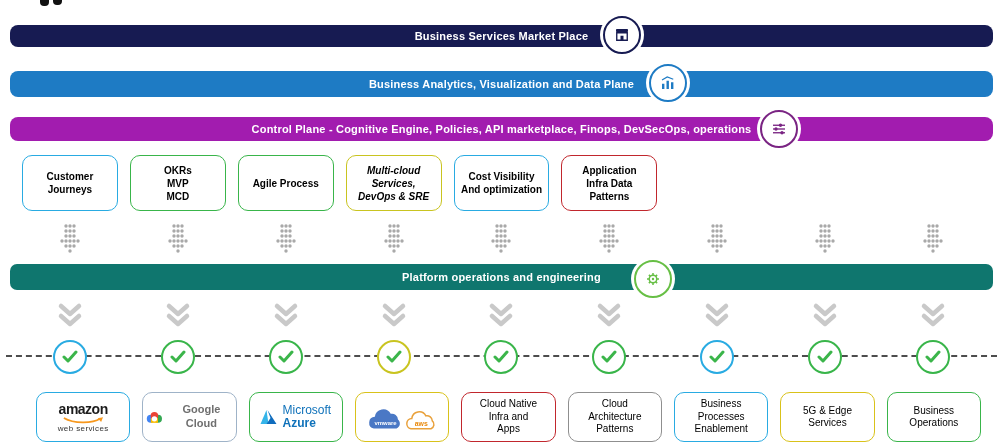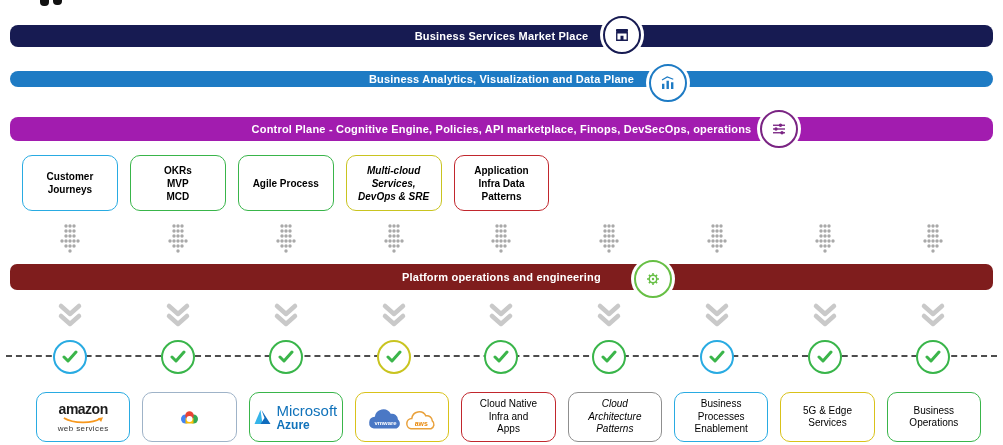--- a/index.html
+++ b/index.html
@@ -7,21 +7,21 @@
     position:relative;width:1003px;height:445px;background:#fff;overflow:hidden;
     font-family:"Liberation Sans",sans-serif;
   }
   .frag{position:absolute;left:40px;top:0;width:9px;height:6px;background:#111;
         border-radius:0 0 4px 4px;box-shadow:13px -1px 0 0 #111;}
   
   .bar{position:absolute;left:10px;right:10px;border-radius:8px;display:flex;
        align-items:center;justify-content:center;color:#fff;font-weight:bold;
        font-size:11px;letter-spacing:.2px;}
   #bar-marketplace{top:25px;height:22px;}
-  #bar-analytics{top:71px;height:16px;}
+  #bar-analytics{top:71px;height:26px;}
   #bar-control{top:117px;height:24px;}
   #bar-platform{top:264px;height:26px;border-radius:7px;}
   
   .badge{position:absolute;width:34px;height:34px;border-radius:50%;background:#fff;
          border:2px solid #333;box-shadow:0 0 0 3px #fff;display:flex;
          align-items:center;justify-content:center;z-index:5;}
   #badge-marketplace{left:603px;top:16px;}
   #badge-analytics{left:649px;top:64px;}
   #badge-control{left:760px;top:110px;}
   #badge-platform{left:634px;top:260px;}
@@ -48,21 +48,21 @@
            text-align:center;font-size:10px;line-height:1.25;color:#000;
            white-space:pre-line;padding:2px;}
   
   .aws-logo{display:flex;flex-direction:column;align-items:center;line-height:1;}
   .aws-word{font-weight:bold;font-size:14px;letter-spacing:-.5px;color:#1c1c1c;}
   .aws-sub{font-size:8px;color:#333;margin-top:1px;letter-spacing:.4px;}
   .gc-row,.az-row{display:flex;align-items:center;gap:5px;}
   .gc-text{font-size:11px;color:#6f6f6f;font-weight:bold;}
   .az-text{display:flex;flex-direction:column;line-height:1.05;color:#1072ba;
            text-align:left;}
-  .az-line1{font-size:15px;}
+  .az-line1{font-size:12px;}
   .az-line2{font-size:12px;font-weight:bold;}
 </style>
 </head>
 <body>
 
 <div class="canvas">
 
   <div class="frag"></div>
 
   <div class="bar" id="bar-marketplace" style="background-color: rgb(23, 27, 82);">
@@ -107,20 +107,22 @@
   <div class="grid" id="row-capabilities">
     <div class="cap-box" style="border-color: rgb(41, 171, 226);">Customer
 Journeys</div>
     <div class="cap-box" style="border-color: rgb(57, 181, 74);">OKRs
 MVP
 MCD</div>
     <div class="cap-box" style="border-color: rgb(57, 181, 74);">Agile Process</div>
     <div class="cap-box" style="border-color: rgb(201, 196, 32); font-style: italic;">Multi-cloud
 Services,
 DevOps &amp; SRE</div>
+    <div class="cap-box" style="border-color: rgb(41, 171, 226);">Cost  Visibility
+And optimization</div>
     <div class="cap-box" style="border-color: rgb(193, 39, 45);">Application
 Infra Data
 Patterns</div>
   </div>
 
   <div class="grid" id="row-arrows">
     <div class="cell">
   <svg width="26" height="34" viewBox="0 0 26 34" style="fill:var(--arrow_gray,#a9a9a9)">
     <circle cx="9" cy="3" r="1.7"></circle>
           <circle cx="13" cy="3" r="1.7"></circle>
@@ -313,21 +315,21 @@
           <circle cx="17" cy="18" r="1.7"></circle>
           <circle cx="21" cy="18" r="1.7"></circle>
     <circle cx="9" cy="23" r="1.7"></circle>
           <circle cx="13" cy="23" r="1.7"></circle>
           <circle cx="17" cy="23" r="1.7"></circle>
     <circle cx="13" cy="28" r="1.7"></circle>
   </svg>
 </div>
   </div>
 
-  <div class="bar" id="bar-platform" style="background-color: #7f1d1d;">
+  <div class="bar" id="bar-platform" style="background-color: #0f766e;">
     <span>Platform operations and engineering</span>
   </div>
   <div class="badge" id="badge-platform" style="border-color: rgb(103, 191, 69); color: rgb(103, 191, 69);">
     <svg width="18" height="18" viewBox="0 0 24 24" fill="none" stroke="currentColor" stroke-width="2">
       <circle cx="12" cy="12" r="5"></circle>
       <circle cx="12" cy="12" r="1.6" fill="currentColor" stroke="none"></circle>
       <path d="M12 4 v3 M12 17 v3 M4 12 h3 M17 12 h3 M6.5 6.5 l2 2 M15.5 15.5 l2 2 M17.5 6.5 l-2 2 M8.5 15.5 l-2 2"></path>
     </svg>
   </div>
 
@@ -470,20 +472,21 @@
 
     <div class="bot-box" style="border-color: rgb(159, 179, 200);">
       <div class="gc-row">
         <svg width="21" height="15" viewBox="0 0 21 15">
           <circle cx="6.5" cy="9" r="4.5" fill="#4285F4"></circle>
           <circle cx="14.5" cy="9" r="4.5" fill="#34A853"></circle>
           <rect x="6.5" y="8" width="8" height="5.5" fill="#FBBC05"></rect>
           <circle cx="10.5" cy="5.5" r="4.2" fill="#EA4335"></circle>
           <circle cx="10.5" cy="9" r="3" fill="#ffffff"></circle>
         </svg>
+        <span class="gc-text">Google Cloud</span>
       </div>
     </div>
 
     <div class="bot-box" style="border-color: rgb(57, 181, 74);">
       <div class="az-row">
         <svg width="17" height="16" viewBox="0 0 16 16">
           <polygon points="6,1 0,15 8,15" fill="#35b4e9"></polygon>
           <polygon points="7,1 16,15 6,15 10,9" fill="#0f6cbd"></polygon>
         </svg>
         <span class="az-text">
@@ -502,21 +505,21 @@
         <g transform="translate(39,7) scale(1.15)">
           <path d="M6 18 A4.5 4.5 0 0 1 6.8 9.1 A6.5 6.5 0 0 1 19 6.8 A4.6 4.6 0 0 1 24.6 11.2 A4 4 0 0 1 23.5 18 Z" fill="#ffffff" stroke="#e9a13b" stroke-width="1.3"></path>
           <text x="15" y="15.8" font-size="6" fill="#e9890c" text-anchor="middle" font-weight="bold">aws</text>
         </g>
       </svg>
     </div>
 
     <div class="bot-box" style="border-color: rgb(193, 39, 45);">Cloud Native
 Infra and
 Apps</div>
-    <div class="bot-box" style="border-color: rgb(143, 143, 143); font-style: italic;">Cloud
+    <div class="bot-box" style="border-color: rgb(143, 143, 143);">Cloud
 Architecture
 Patterns</div>
     <div class="bot-box" style="border-color: rgb(41, 171, 226);">Business
 Processes
 Enablement</div>
     <div class="bot-box" style="border-color: rgb(217, 194, 26);">5G &amp; Edge
 Services</div>
     <div class="bot-box" style="border-color: rgb(57, 181, 74);">Business
 Operations</div>
   </div>

